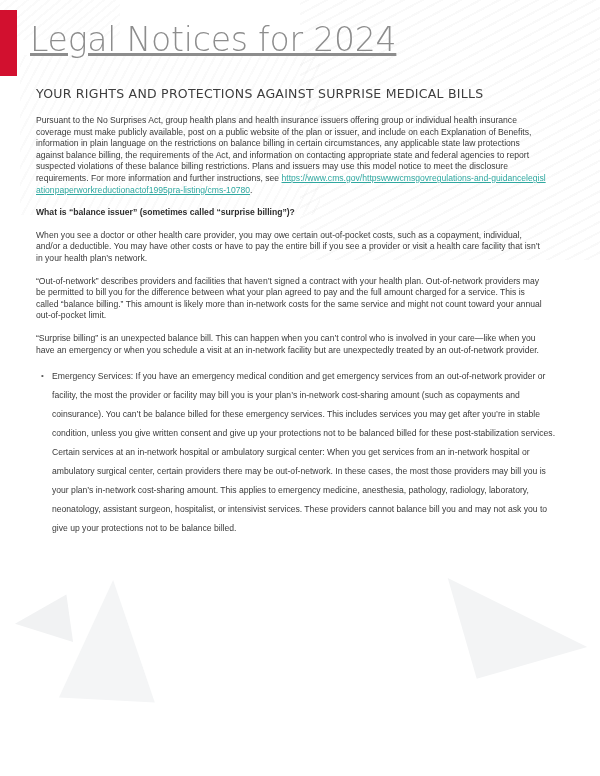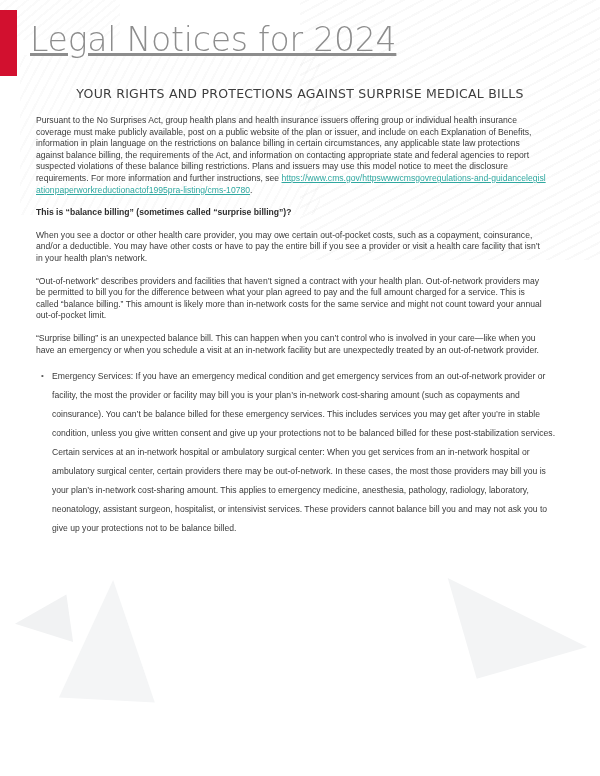--- a/index.html
+++ b/index.html
@@ -123,21 +123,20 @@
     top: 86px;
     width: 528px;
   }
   .section-title {
     font-size: 12.5px;
     font-weight: 400;
     color: #3d3d3d;
     letter-spacing: 0.25px;
     margin: 0 0 14px 0;
     font-family: "DejaVu Sans", sans-serif;
-    text-align: center;
   }
   p.para {
     font-size: 8.6px;
     line-height: 11.6px;
     margin: 0 16px 11px 0;
     color: #3a3a3a;
     text-align: left;
   }
   .bold-q {
     font-weight: bold;
@@ -191,23 +190,23 @@
 
   <div class="doc-title">Legal Notices for 2024</div>
 
   <div class="content">
 
     <h2 class="section-title">YOUR RIGHTS AND PROTECTIONS AGAINST SURPRISE MEDICAL BILLS</h2>
 
     <p class="para"><span>Pursuant to the No Surprises Act, group health plans and health insurance issuers offering group or individual health insurance coverage must make publicly available, post on a public website of the plan or issuer, and include on each Explanation of Benefits, information in plain language on the restrictions on balance billing in certain circumstances, any applicable state law protections against balance billing, the requirements of the Act, and information on contacting appropriate state and federal agencies to report suspected violations of these balance billing restrictions. Plans and issuers may use this model notice to meet the disclosure requirements. For more information and further instructions, see </span><a class="inline-link" href="#">https://www.cms.gov/httpswwwcmsgovregulations-and-guidancelegislationpaperworkreductionactof1995pra-listing/cms-10780</a><span>.</span></p>
 
 
-    <p class="bold-q">This is “balance billing” (sometimes called “surprise billing”)?</p>
-
-    <p class="para">When you see a doctor or other health care provider, you may owe certain out-of-pocket costs, such as a copayment, coinsurance, and/or a deductible. You may have other costs or have to pay the entire bill if you see a provider or visit a health care facility that isn’t in your health plan’s network.</p>
+    <p class="bold-q">What is “balance issuer” (sometimes called “surprise billing”)?</p>
+
+    <p class="para">When you see a doctor or other health care provider, you may owe certain out-of-pocket costs, such as a copayment, individual, and/or a deductible. You may have other costs or have to pay the entire bill if you see a provider or visit a health care facility that isn’t in your health plan’s network.</p>
 
     <p class="para">“Out-of-network” describes providers and facilities that haven’t signed a contract with your health plan. Out-of-network providers may be permitted to bill you for the difference between what your plan agreed to pay and the full amount charged for a service. This is called “balance billing.” This amount is likely more than in-network costs for the same service and might not count toward your annual out-of-pocket limit.</p>
 
     <p class="para">“Surprise billing” is an unexpected balance bill. This can happen when you can’t control who is involved in your care—like when you have an emergency or when you schedule a visit at an in-network facility but are unexpectedly treated by an out-of-network provider.</p>
 
 
     <ul class="bullets">
       <li>Emergency Services: If you have an emergency medical condition and get emergency services from an out-of-network provider or facility, the most the provider or facility may bill you is your plan’s in-network cost-sharing amount (such as copayments and coinsurance). You can’t be balance billed for these emergency services. This includes services you may get after you’re in stable condition, unless you give written consent and give up your protections not to be balanced billed for these post-stabilization services. Certain services at an in-network hospital or ambulatory surgical center: When you get services from an in-network hospital or ambulatory surgical center, certain providers there may be out-of-network. In these cases, the most those providers may bill you is your plan’s in-network cost-sharing amount. This applies to emergency medicine, anesthesia, pathology, radiology, laboratory, neonatology, assistant surgeon, hospitalist, or intensivist services.  These providers cannot balance bill you and may not ask you to give up your protections not to be balance billed.</li>
     </ul>
 

